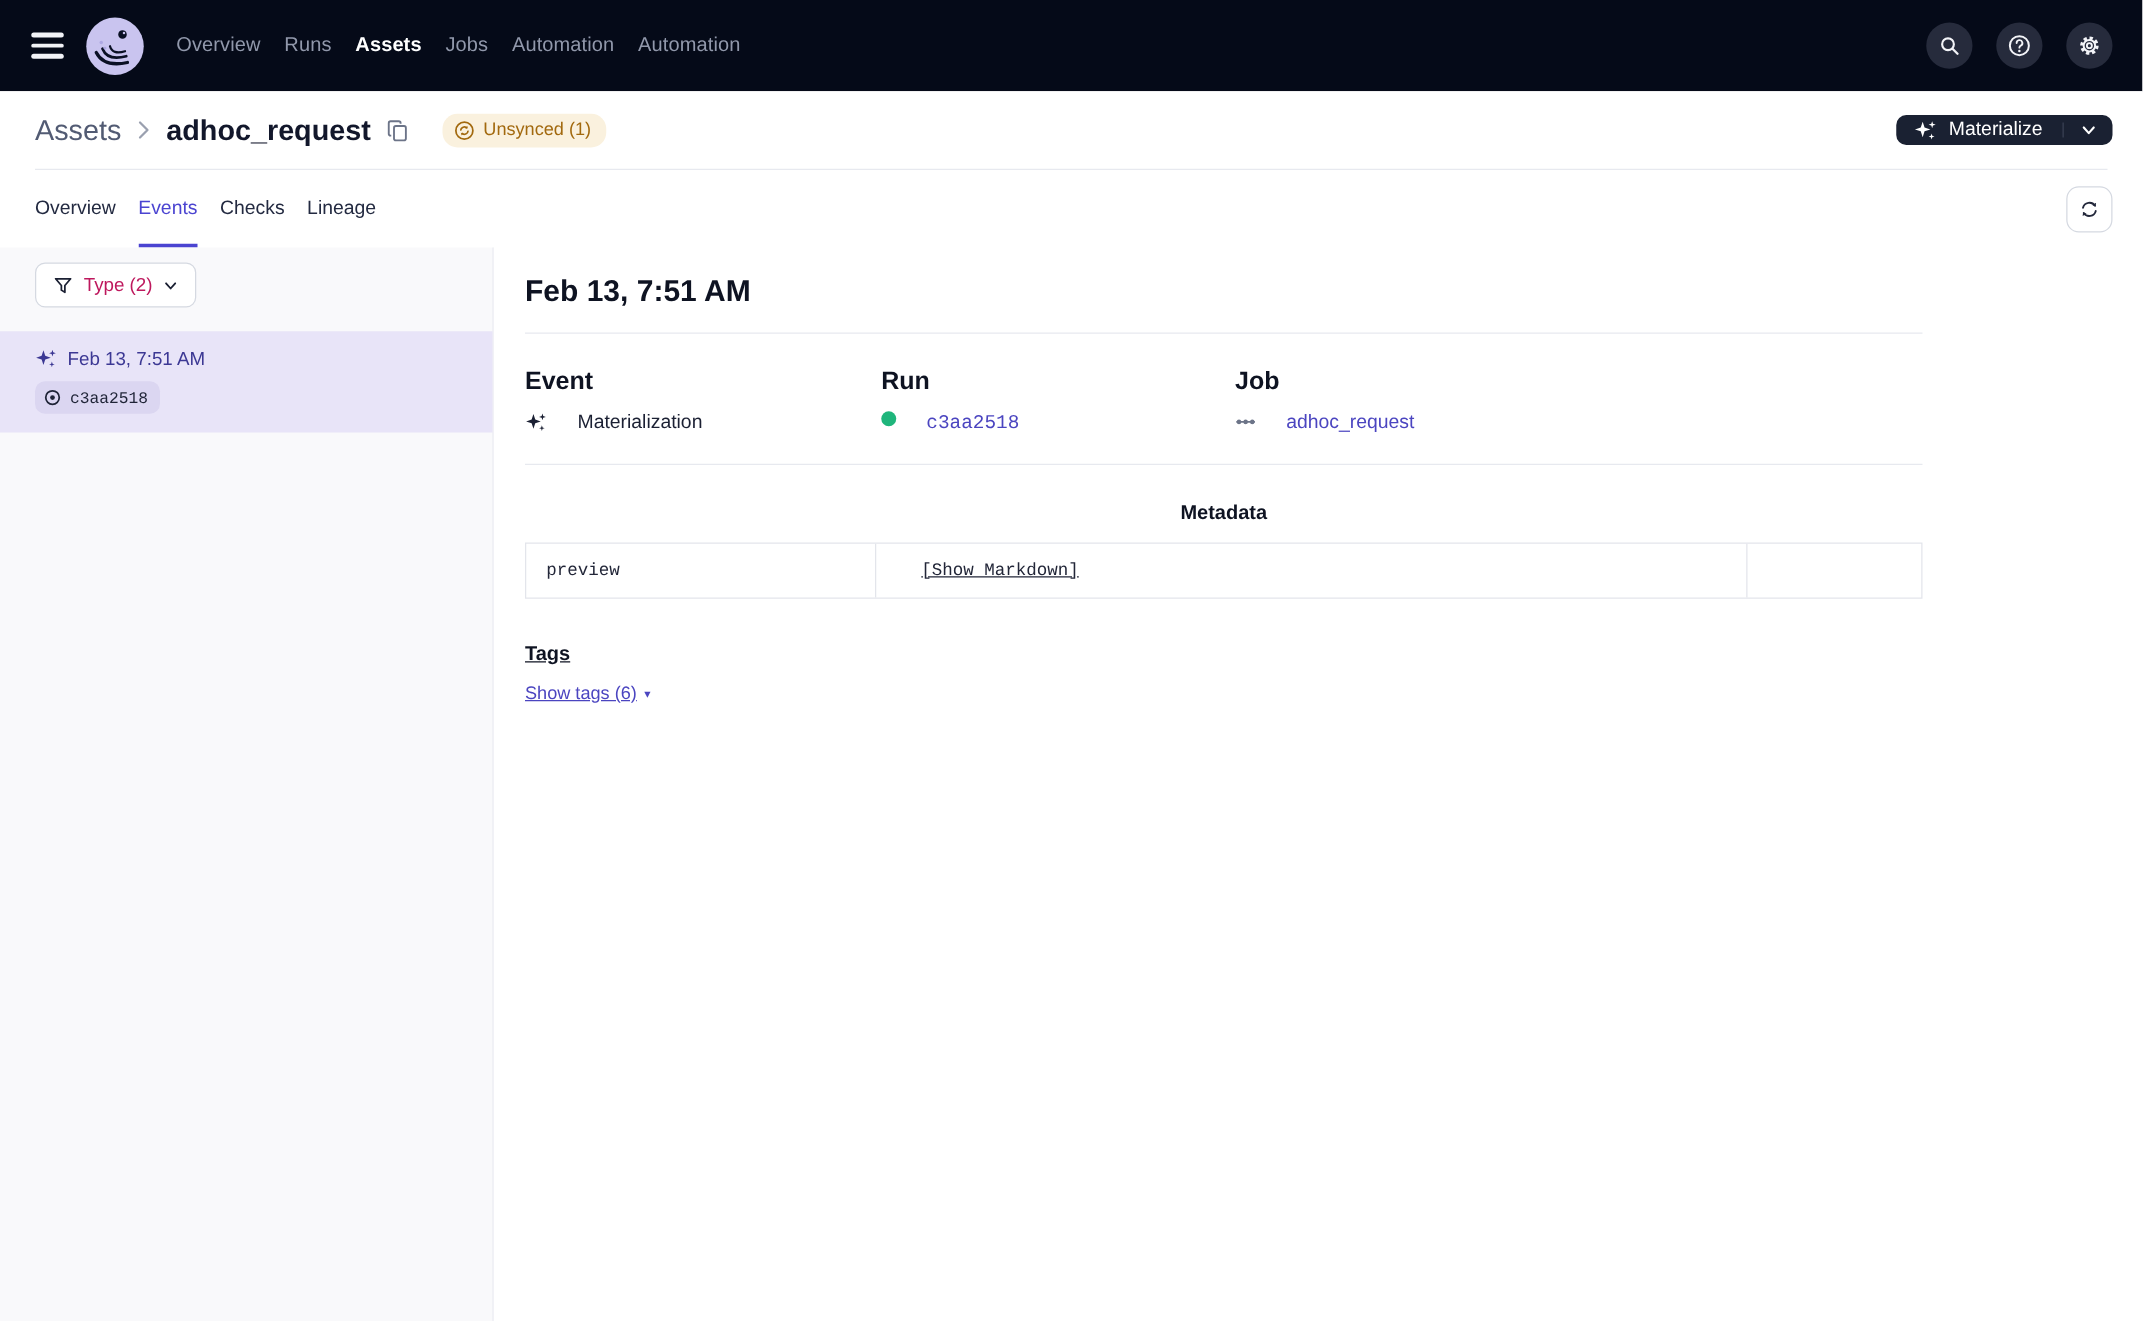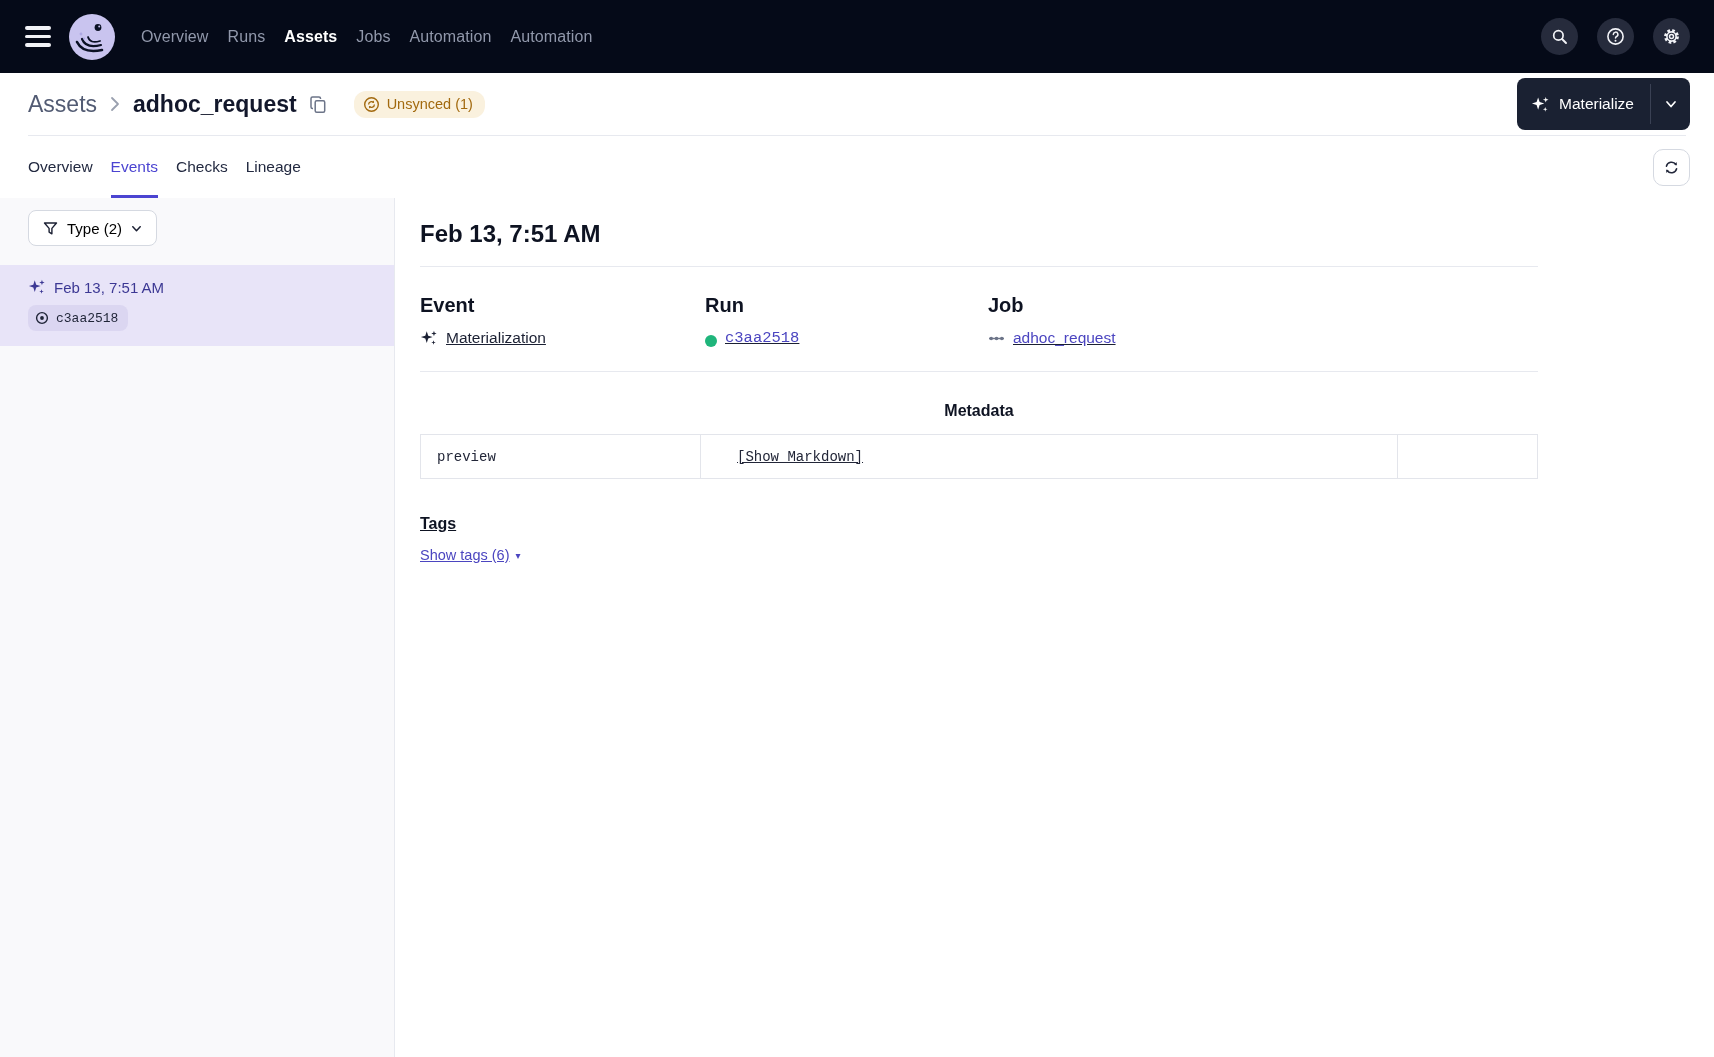--- a/index.html
+++ b/index.html
@@ -20,53 +20,53 @@
 
   
   .pagehead { height:62px; display:flex; align-items:center; padding:0 24px 0 28px; background:#fff; }
   .crumb-root { font-size:23px; color:#525B73; cursor:pointer; }
   .crumb-sep { margin:0 13px; display:flex; align-items:center; }
   .asset-name { font-size:23px; font-weight:600; color:#12172B; }
   .copy-icon { margin-left:12px; display:flex; cursor:pointer; }
   .badge { margin-left:26px; display:inline-flex; align-items:center; gap:7px; background:#FAF1DE; color:#A2690E;
     border-radius:12px; padding:5px 12px 5px 9px; font-size:14.5px; cursor:pointer; }
   .pagehead .spacer { flex:1; }
-  .split-btn { display:flex; height:52px; background:#1A2132; border-radius:8px; color:#fff; overflow:hidden; }
+  .split-btn { display:flex; height:24px; background:#1A2132; border-radius:8px; color:#fff; overflow:hidden; }
   .split-main { display:flex; align-items:center; gap:9px; padding:0 16px 0 14px; font-size:15.5px; font-weight:500; cursor:pointer; }
   .split-sep { width:1px; background:#3A4154; margin:6px 0; }
   .split-caret { width:39px; display:flex; align-items:center; justify-content:center; cursor:pointer; }
   .head-divider { border-top:1px solid #E7E9EF; margin:0 28px; }
 
   
   .tabsrow { height:62px; display:flex; align-items:center; padding:0 24px 0 28px; background:#fff; }
   .tabs { display:flex; gap:18px; height:100%; }
   .tab { font-size:15.5px; font-weight:500; color:#232A41; display:flex; align-items:center; height:100%;
     border-bottom:3px solid transparent; padding-top:3px; cursor:pointer; }
   .tab.active { color:#4B44D1; border-bottom-color:#4B44D1; }
   .tabsrow .spacer { flex:1; }
   .refresh-btn { width:37px; height:37px; border:1px solid #D5D9E1; border-radius:10px; background:#fff;
     display:flex; align-items:center; justify-content:center; cursor:pointer; }
 
   
   .body { display:flex; height:859px; }
   .sidebar { width:395px; background:#F9F9FB; border-right:1px solid #E7E9EF; flex:0 0 auto; }
   .filterwrap { padding:12px 28px 19px; }
   .filter-btn { display:inline-flex; align-items:center; gap:9px; background:#fff; border:1px solid #D5D9E1;
-    border-radius:8px; height:36px; padding:0 14px; font-size:15px; color:#000000; cursor:pointer; }
+    border-radius:8px; height:36px; padding:0 14px; font-size:15px; color:#be185d; cursor:pointer; }
   .event-item { background:#E8E4F8; padding:13px 28px 15px; cursor:pointer; }
   .event-item-title { display:flex; align-items:center; gap:8px; font-size:15px; color:#3C3894; }
   .event-tag { margin-top:9px; display:inline-flex; align-items:center; gap:7px; background:#DBD6F1; border-radius:8px;
     height:26px; padding:0 10px 0 7px; font-size:13px; color:#1F2437; font-family:"Liberation Mono", monospace; }
 
   .main { flex:1; padding:22px 176px 0 25px; background:#fff; }
   .main h1 { font-size:24px; font-weight:600; color:#0E1322; margin-bottom:18px; }
   .divider { border-top:1px solid #E7E9EF; }
   .info-grid { display:grid; grid-template-columns:285px 283px 1fr; padding:27px 0 24px; }
   .col-header { font-size:20px; font-weight:600; color:#0E1322; margin-bottom:12px; }
-  .valrow { display:flex; align-items:flex-end; gap:8px; font-size:15.5px; color:#1B2033;text-decoration:underline; }
+  .valrow { display:flex; align-items:flex-start; gap:24px; font-size:15.5px; color:#1B2033; }
   .valrow + .valrow { margin-top:8px; }
   .mono { font-family:"Liberation Mono", monospace; }
   a.link, .link { color:#4B45C0; text-decoration:none; cursor:pointer; }
   .run-dot { width:12px; height:12px; border-radius:50%; background:#1FB57B; flex:0 0 auto; }
   .at-sep { color:#2A3042; }
 
   .section-h { font-size:16px; font-weight:600; color:#0E1322; }
   .meta-h { margin-top:30px;text-align:center; }
   .meta-table { margin-top:14px; border:1px solid #E3E5EB; display:grid; grid-template-columns:280px 1fr 119px;gap:20px; }
   .meta-cell { height:43px; display:flex; align-items:center; padding:0 16px; font-size:14px;

